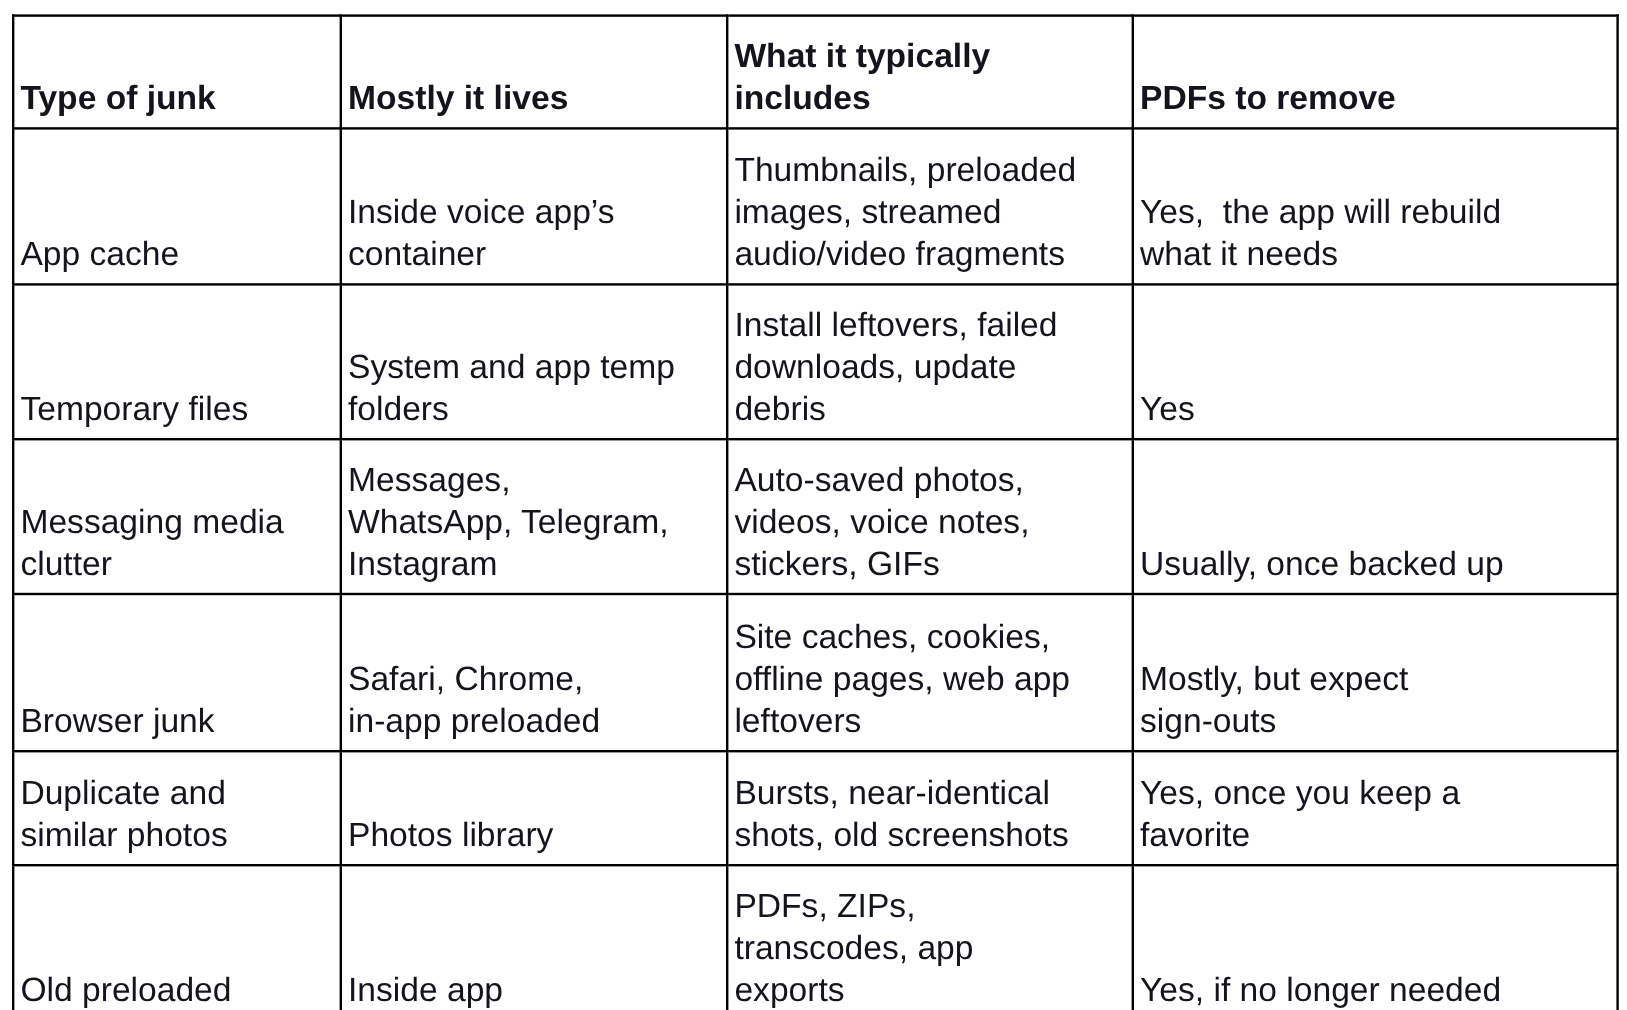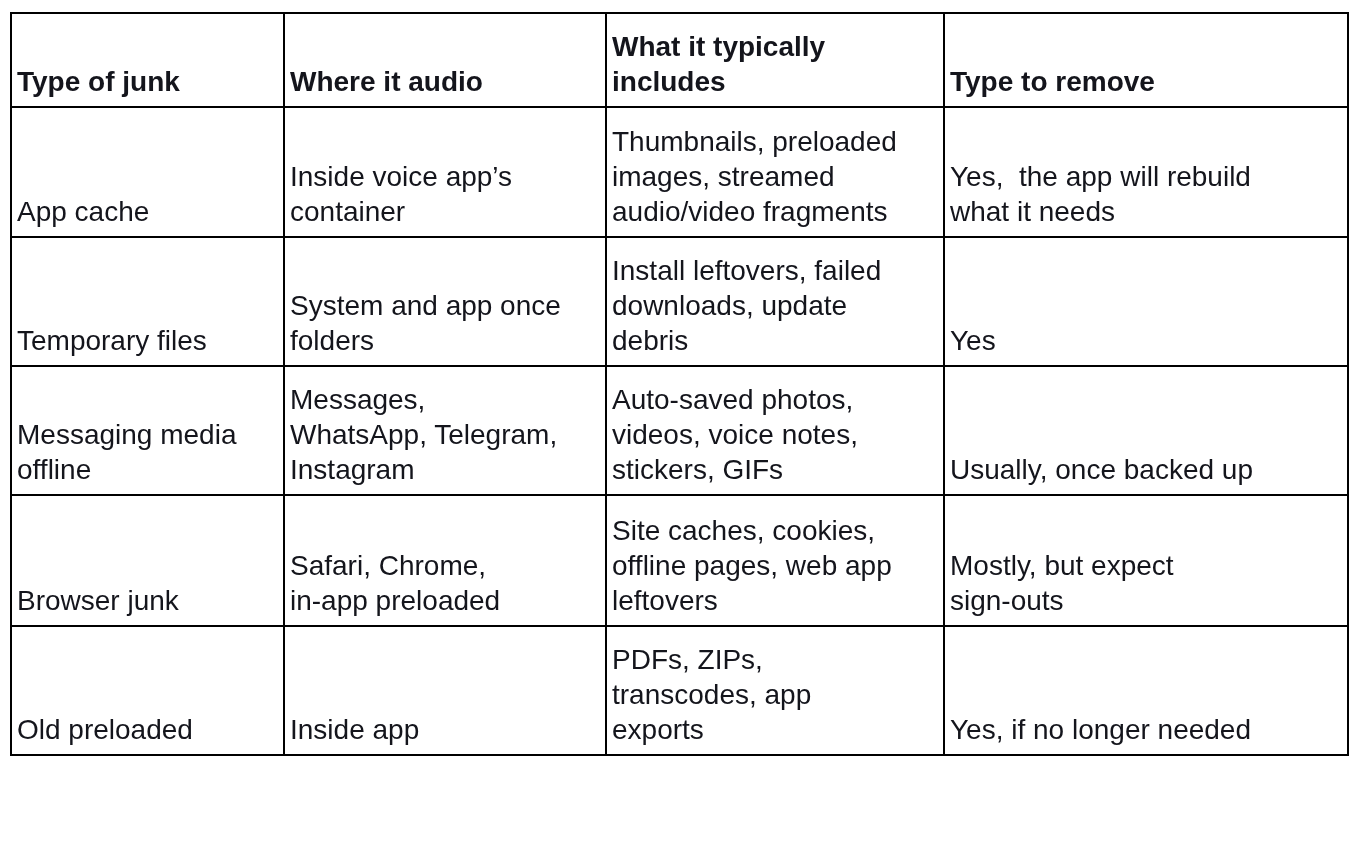--- a/index.html
+++ b/index.html
@@ -49,67 +49,76 @@
 <table class="junk-table">
   <colgroup>
     <col style="width:273px">
     <col style="width:322px">
     <col style="width:338px">
     <col style="width:404px">
   </colgroup>
   <thead>
     <tr class="header-row">
       <th>Type of junk</th>
-      <th>Where it audio</th>
+      <th>Mostly it lives</th>
       <th>What it typically
 includes</th>
-      <th>Type to remove</th>
+      <th>PDFs to remove</th>
     </tr>
   </thead>
   <tbody>
     <tr class="row-0">
       <td>App cache</td>
       <td>Inside voice app’s
 container</td>
       <td>Thumbnails, preloaded
 images, streamed
 audio/video fragments</td>
       <td>Yes,  the app will rebuild
 what it needs</td>
     </tr>
     <tr class="row-1">
       <td>Temporary files</td>
-      <td>System and app once
+      <td>System and app temp
 folders</td>
       <td>Install leftovers, failed
 downloads, update
 debris</td>
       <td>Yes</td>
     </tr>
     <tr class="row-2">
       <td>Messaging media
-offline</td>
+clutter</td>
       <td>Messages,
 WhatsApp, Telegram,
 Instagram</td>
       <td>Auto-saved photos,
 videos, voice notes,
 stickers, GIFs</td>
       <td>Usually, once backed up</td>
     </tr>
     <tr class="row-3">
       <td>Browser junk</td>
       <td>Safari, Chrome,
 in-app preloaded</td>
       <td>Site caches, cookies,
 offline pages, web app
 leftovers</td>
       <td>Mostly, but expect
 sign-outs</td>
     </tr>
+    <tr class="row-4">
+      <td>Duplicate and
+similar photos</td>
+      <td>Photos library</td>
+      <td>Bursts, near-identical
+shots, old screenshots</td>
+      <td>Yes, once you keep a
+favorite</td>
+    </tr>
     <tr class="row-5">
       <td>Old preloaded</td>
       <td>Inside app</td>
       <td>PDFs, ZIPs,
 transcodes, app
 exports</td>
       <td>Yes, if no longer needed</td>
     </tr>
   </tbody>
 </table>

